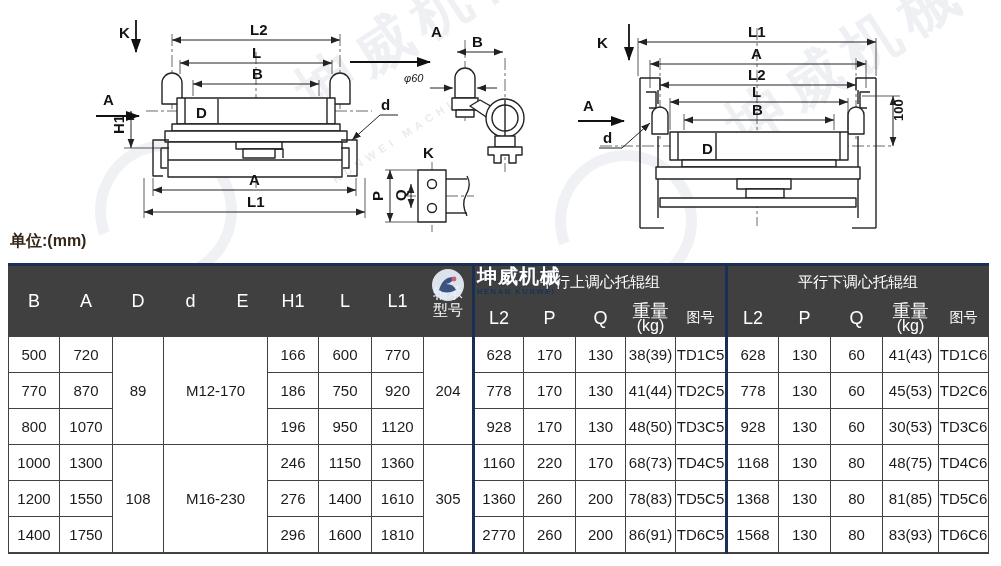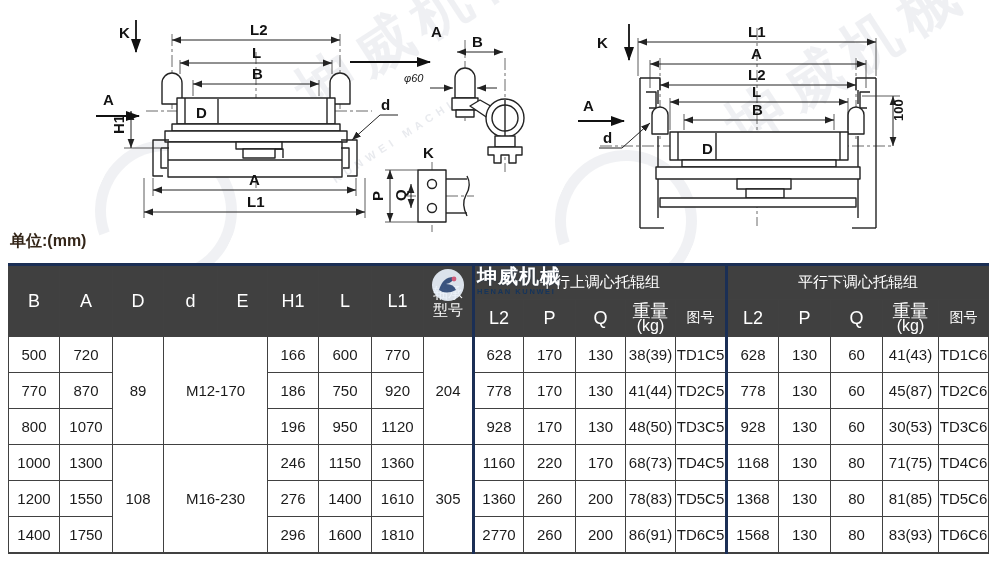--- a/index.html
+++ b/index.html
@@ -335,21 +335,21 @@
         <td>750</td>
         <td>920</td>
         <td class="sep">778</td>
         <td>170</td>
         <td>130</td>
         <td>41(44)</td>
         <td>TD2C5</td>
         <td class="sep">778</td>
         <td>130</td>
         <td>60</td>
-        <td>45(87)</td>
+        <td>45(53)</td>
         <td>TD2C6</td>
       </tr>
       <tr>
         <td>800</td>
         <td>1070</td>
         <td>196</td>
         <td>950</td>
         <td>1120</td>
         <td class="sep">928</td>
         <td>170</td>
@@ -372,21 +372,21 @@
         <td>1360</td>
         <td rowspan="3">305</td>
         <td class="sep">1160</td>
         <td>220</td>
         <td>170</td>
         <td>68(73)</td>
         <td>TD4C5</td>
         <td class="sep">1168</td>
         <td>130</td>
         <td>80</td>
-        <td>71(75)</td>
+        <td>48(75)</td>
         <td>TD4C6</td>
       </tr>
       <tr>
         <td>1200</td>
         <td>1550</td>
         <td>276</td>
         <td>1400</td>
         <td>1610</td>
         <td class="sep">1360</td>
         <td>260</td>

